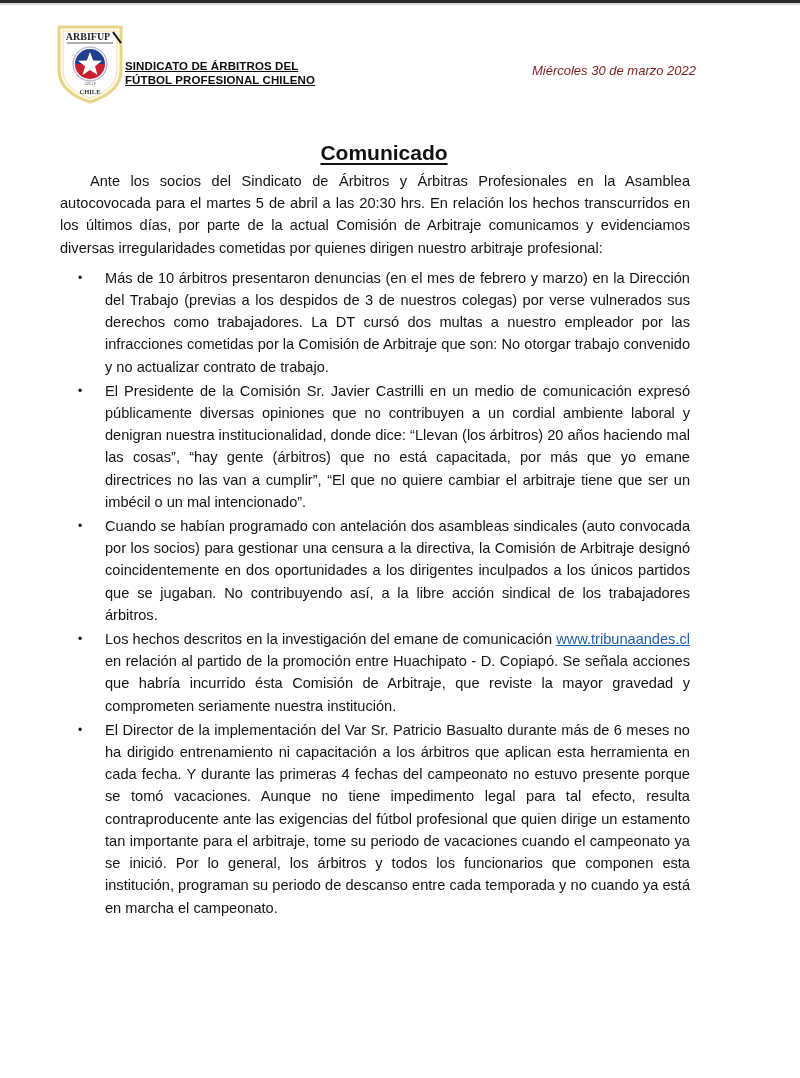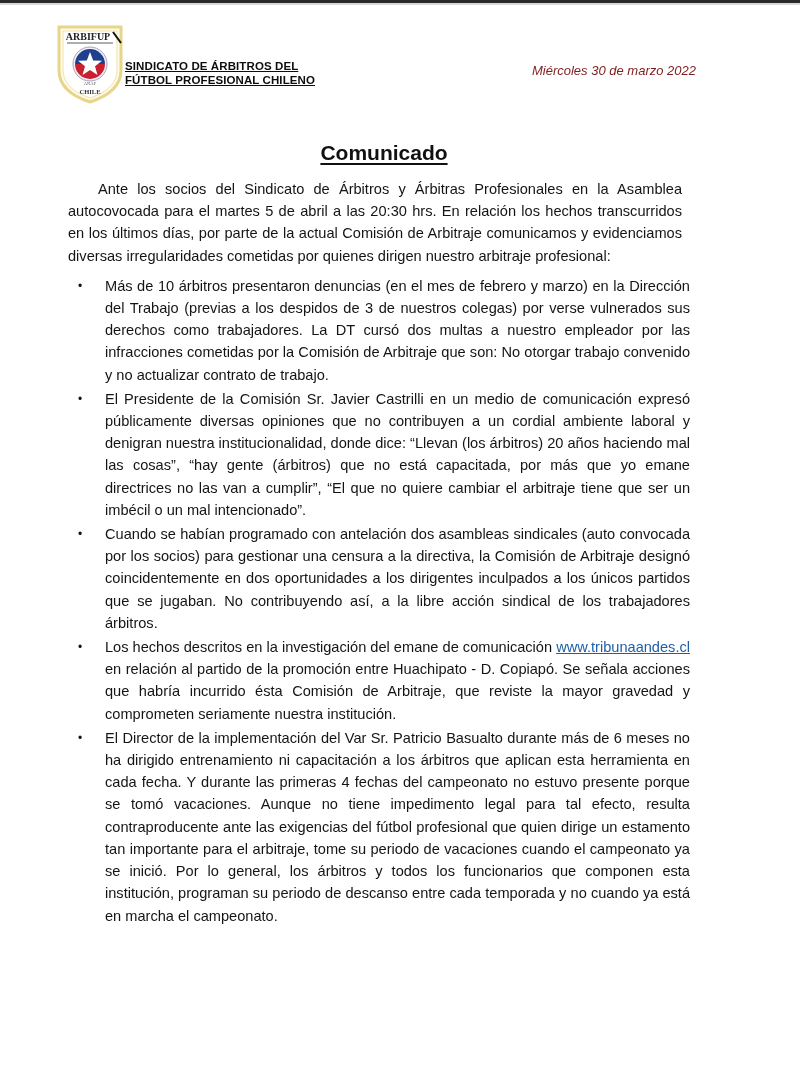--- a/index.html
+++ b/index.html
@@ -71,21 +71,21 @@
     .content {
       position: absolute;
       left: 60px; top: 170px;
       width: 630px;
       font-family: "Liberation Sans Narrow", "Liberation Sans", sans-serif;
       font-size: 14.6px;
       line-height: 22.2px;
       color: #141414;
     }
     .intro {
-      margin: 8px;
+      margin: 0;
       text-indent: 30px;
       text-align: justify;
     }
     ul.items {
       list-style: none;
       margin: 8px 0 0 0;
       padding: 0;
     }
     ul.items li {
       position: relative;

